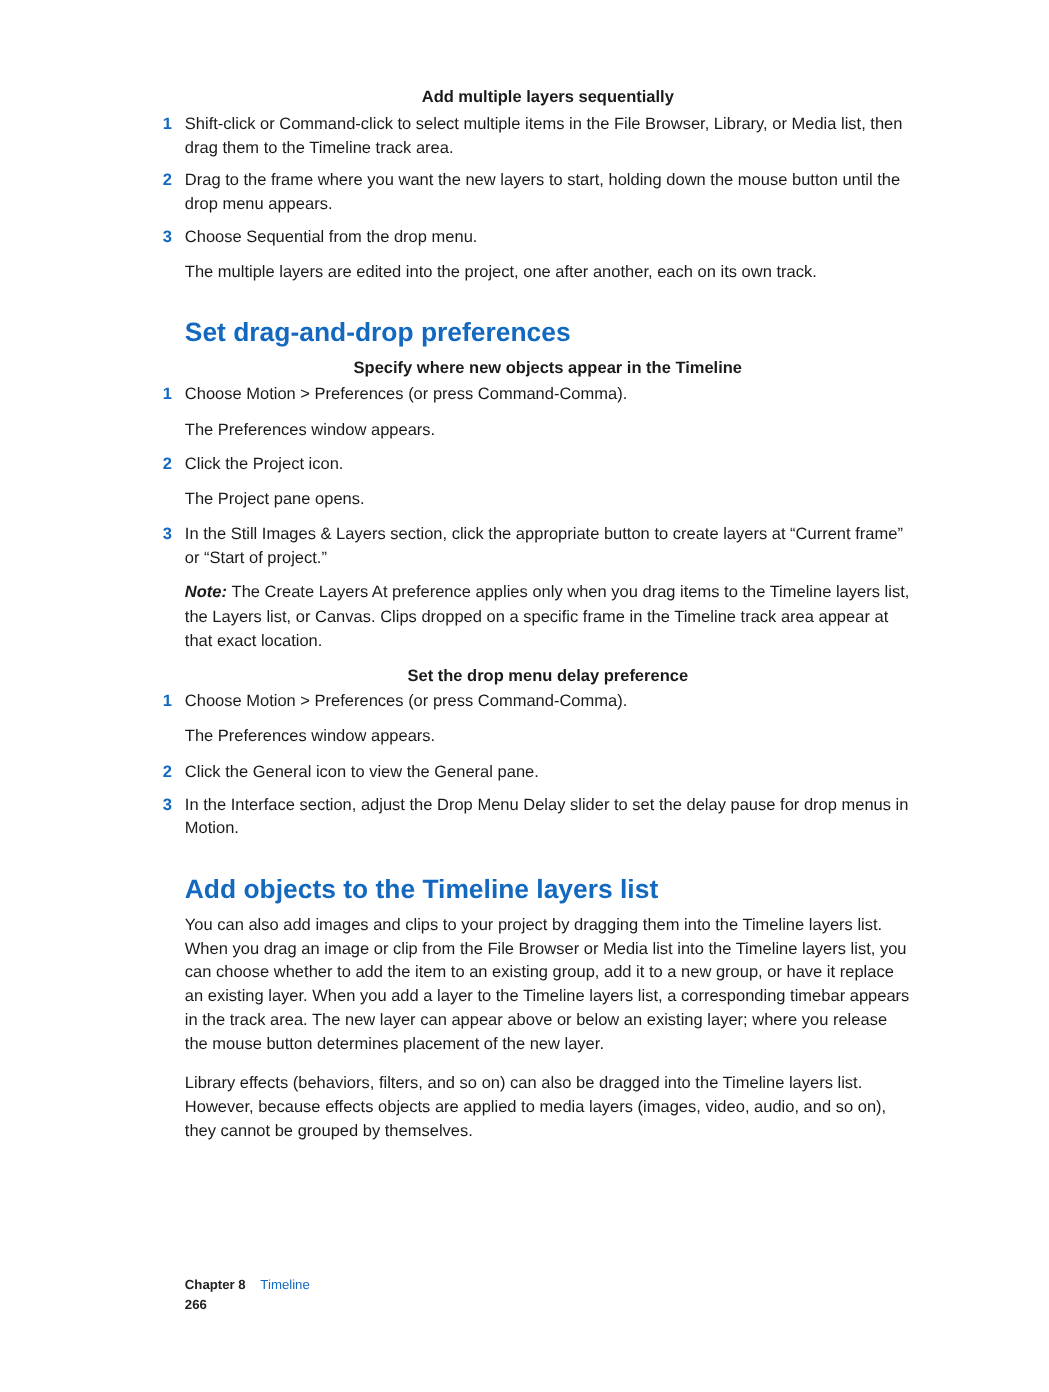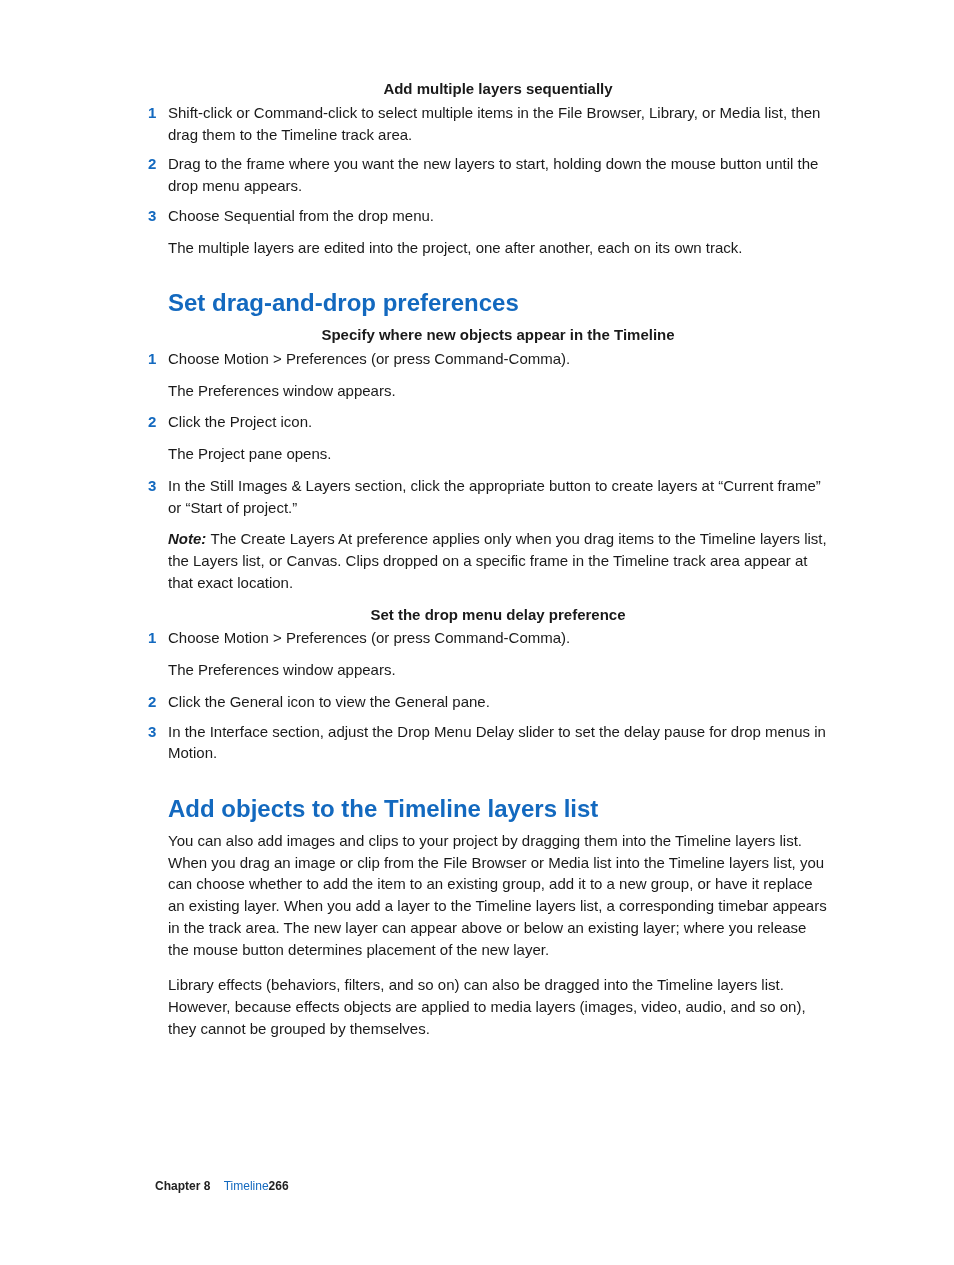--- a/index.html
+++ b/index.html
@@ -52,27 +52,29 @@
   .note-label {
     font-style: italic;
     font-weight: 600;
     text-align: center;
   }
   .link {
     color: #1369bf;
   }
   .footer {
     position: absolute;
-    left: 155px;
+    left: 168px;
     right: 126px;
     bottom: 70px;
     font-size: 12px;
     color: #222;
     display: flex;
+    justify-content: space-between;
     align-items: baseline;
+    flex-direction: column;
   }
   .footer .chap-label { font-weight: 700; }
   .footer .chap-name { color:#1369bf; margin-left: 10px; font-weight: 400;}
   .footer .pagenum { font-weight: 700; }
 </style>
 </head>
 <body>
 
 <div class="page">
 

